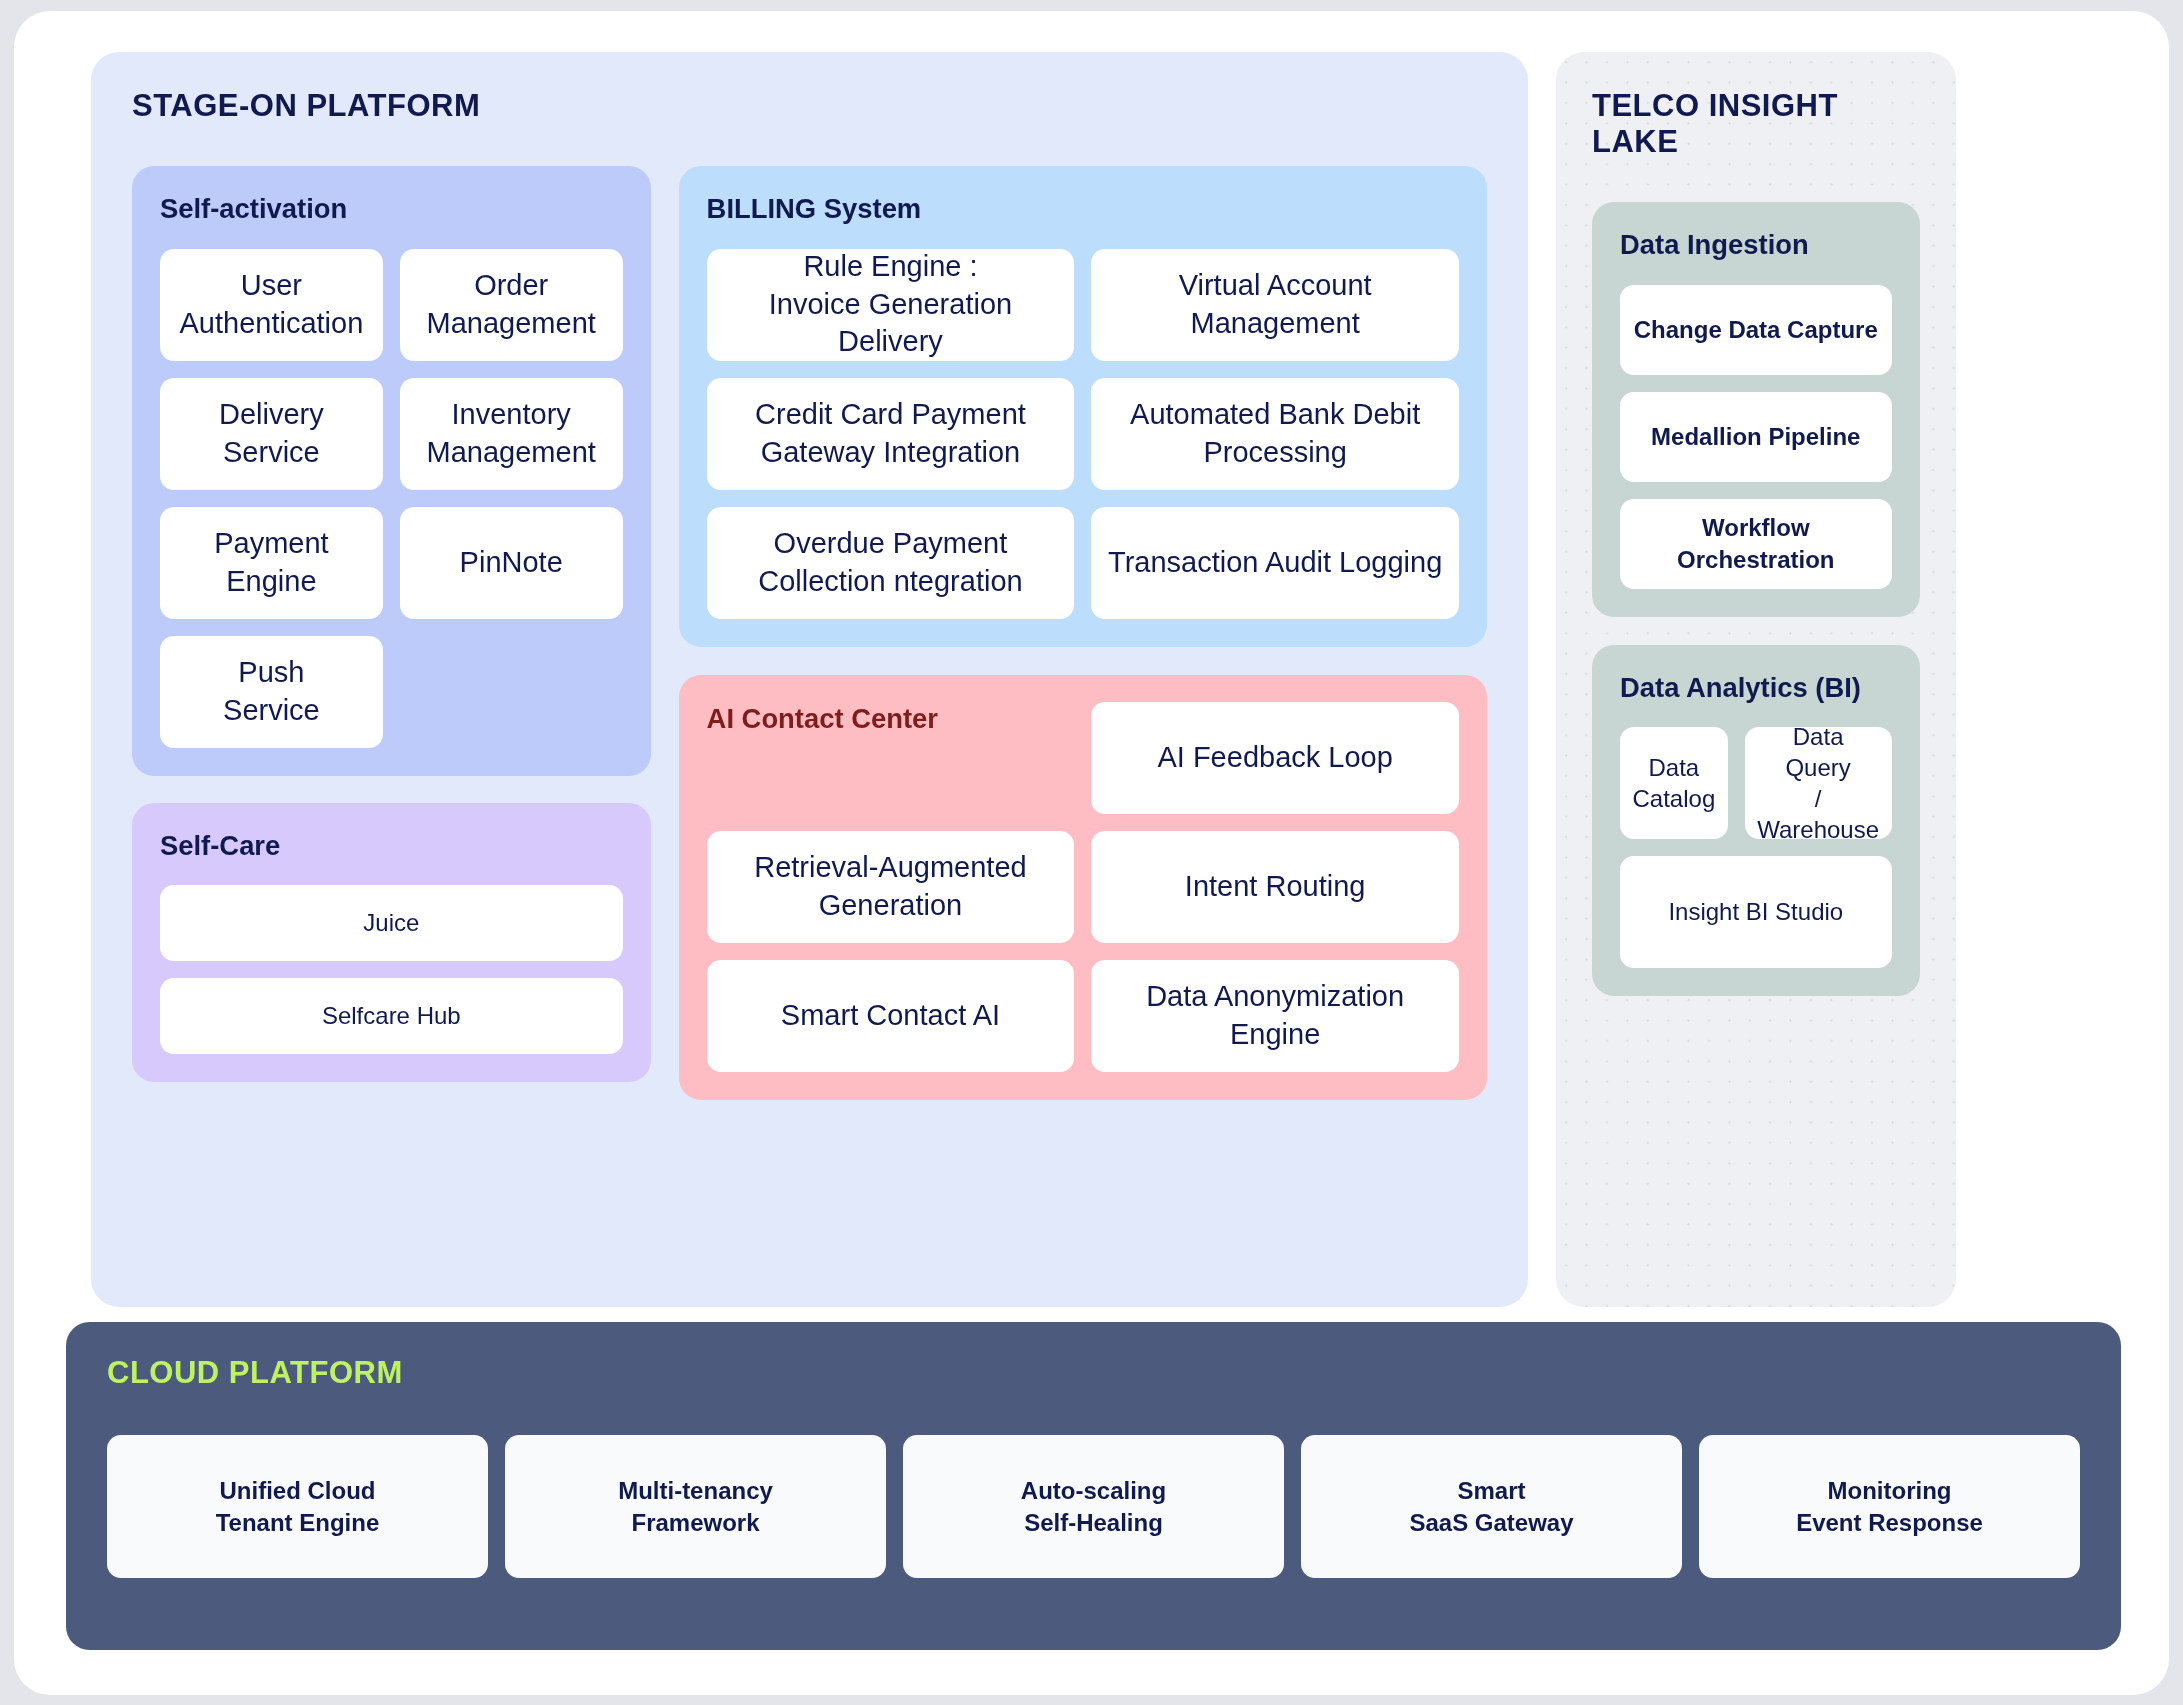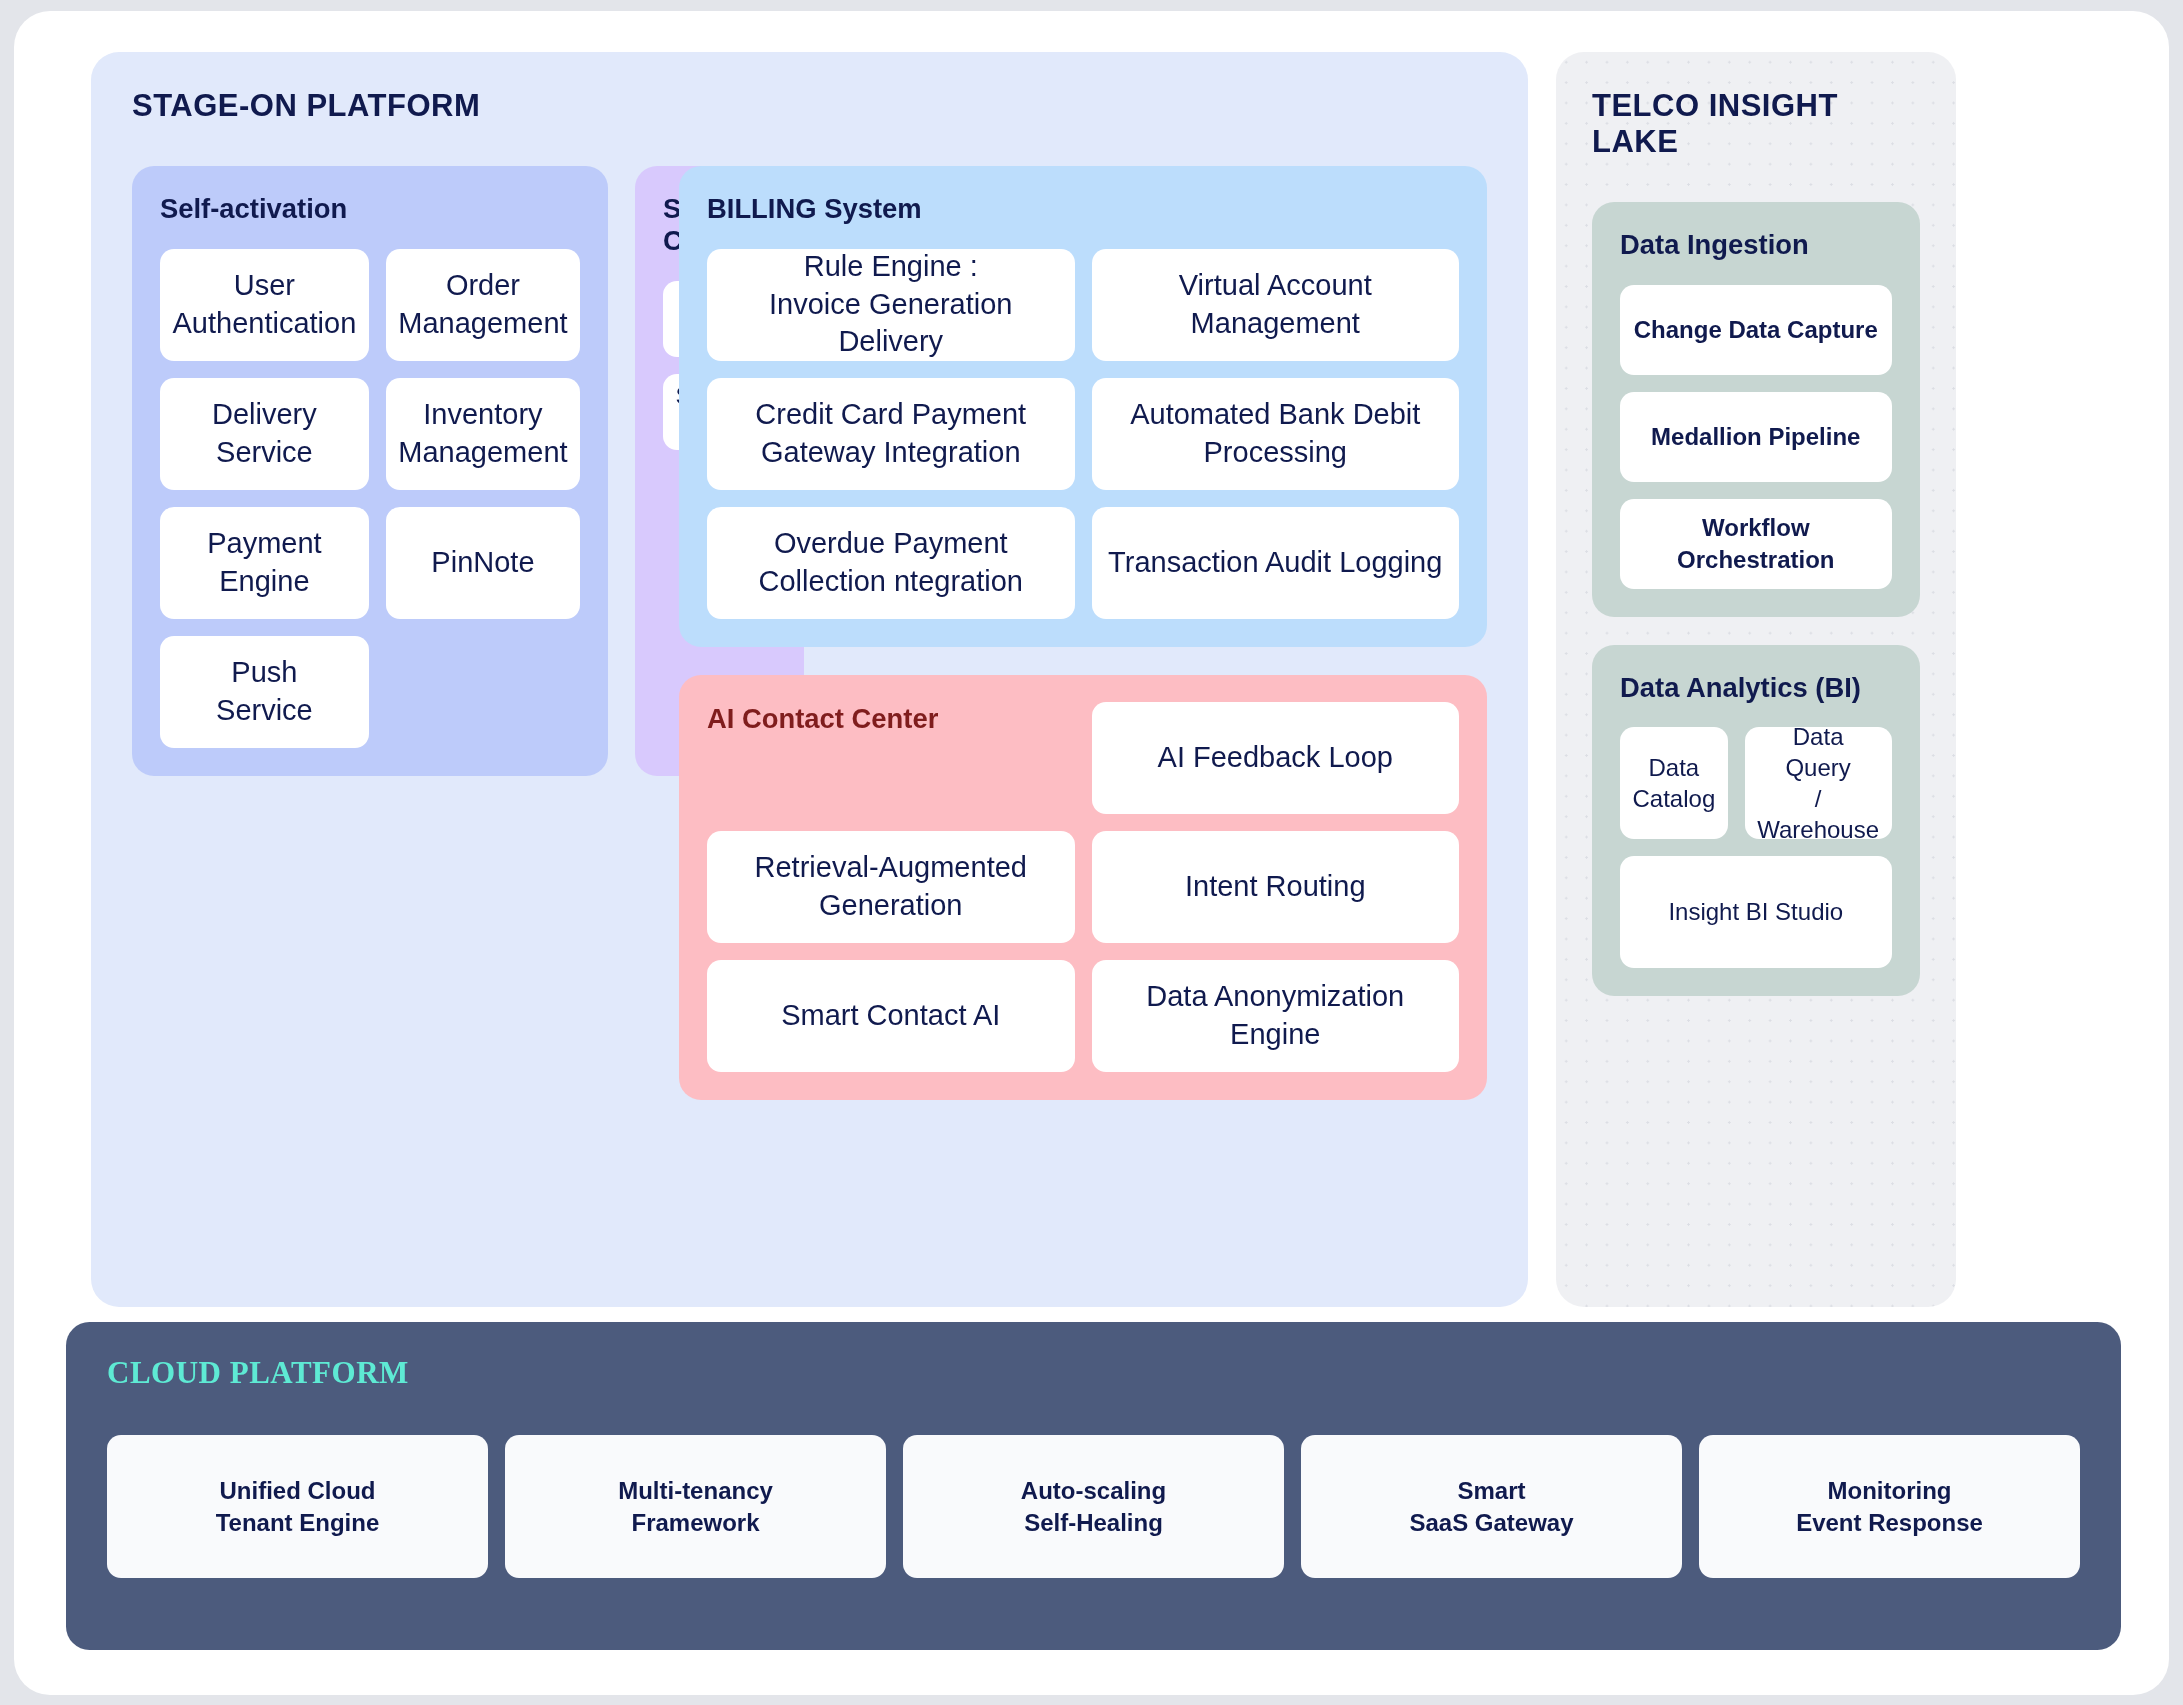--- a/index.html
+++ b/index.html
@@ -45,21 +45,21 @@
     letter-spacing: 0.5px;
     margin-bottom: 42px;
   }
 
   .stage-body {
     display: flex;
     gap: 28px;
     align-items: flex-start;
   }
 
-  .stage-left-col { width: 519px; display: flex; gap: 27px; }
+  .stage-left-col { width: 519px; display: flex; flex-direction: column; gap: 27px; }
   .stage-right-col { width: 809px; display: flex; flex-direction: column; gap: 28px; }
 
   .group {
     border-radius: 22px;
     padding: 27px 28px 28px 28px;
   }
   .group-title {
     font-size: 27.4px;
     font-weight: 700;
     color: #101a4e;
@@ -123,24 +123,23 @@
     position: absolute;
     left: 52px; top: 1311px;
     width: 2055px; height: 328px;
     background: #4c5b7d;
     border-radius: 23.5px;
     padding: 33px 41px;
   }
   .cloud-title {
     font-size: 31px;
     font-weight: 700;
-    color: #5eead4;
+    color: #bef264;
     letter-spacing: 0.5px;
     margin-bottom: 44px;
-    font-family: Liberation Serif, serif;
   }
   .cloud-grid {
     display: grid;
     grid-template-columns: repeat(5, 1fr);
     gap: 17px;
     margin-top: 19px;
   }
   .card-cloud {
     background: #f9fafc;
     height: 143px;

